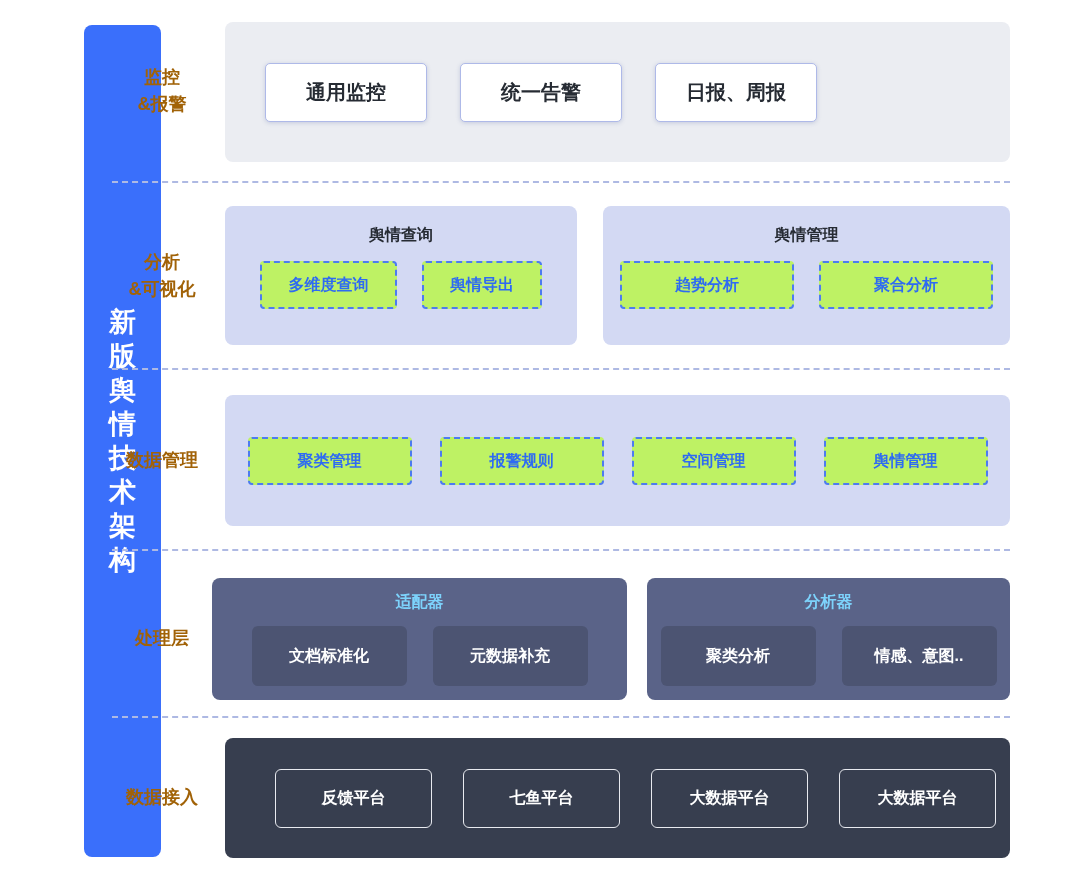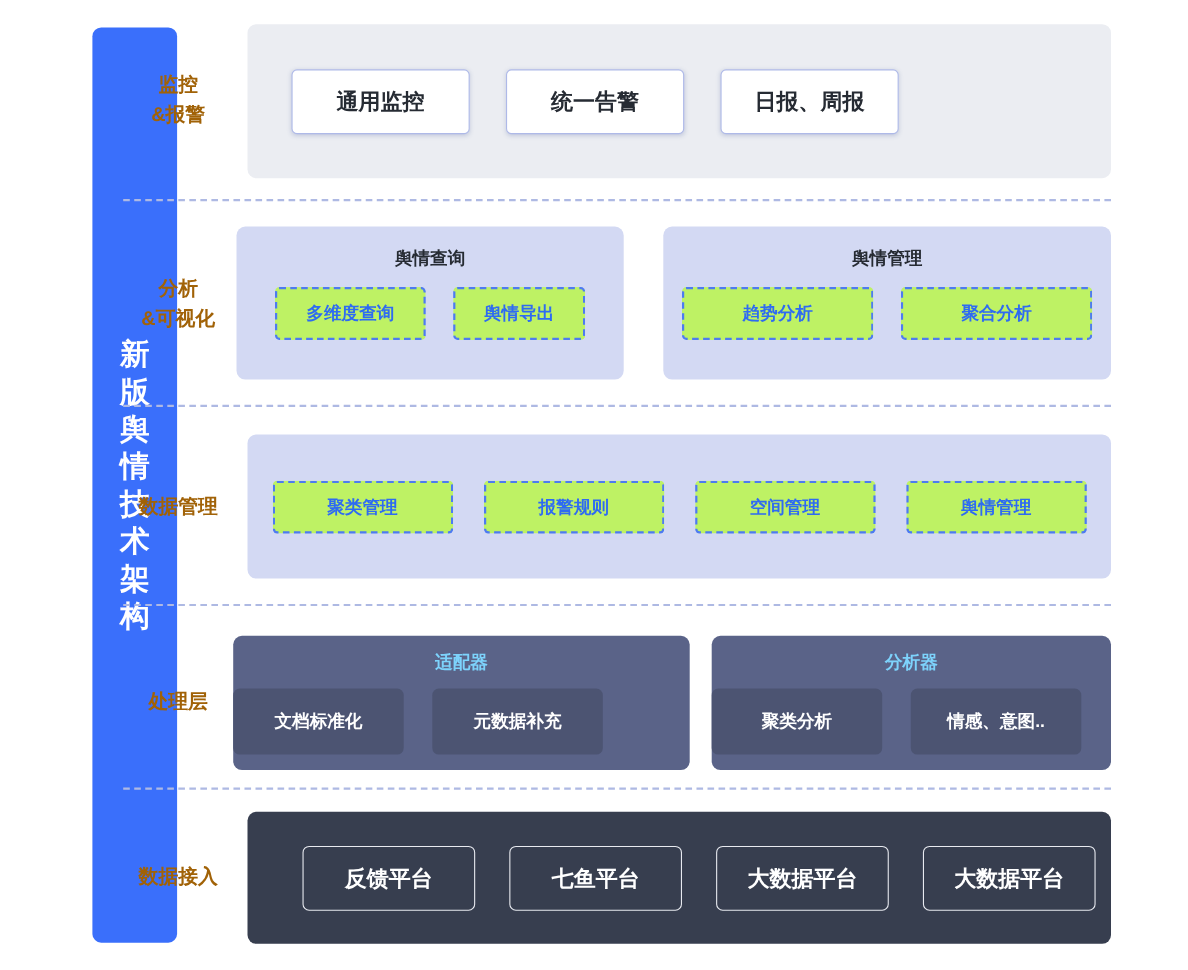--- a/index.html
+++ b/index.html
@@ -42,21 +42,21 @@
   .btn-white{
     width:160px;height:57px;background:#ffffff;border:1px solid #AEB9E8;border-radius:5px;
     display:flex;align-items:center;justify-content:center;
     font-size:20px;font-weight:bold;color:#262B33;
     box-shadow:0 1px 4px rgba(80,100,160,0.25);
   }
   
   .light-group{
     position:absolute;background:#D3D9F3;border-radius:8px;box-sizing:border-box;
   }
-  .g-query{left:215px;top:206px;width:352px;height:139px;}
+  .g-query{left:225px;top:206px;width:352px;height:139px;}
   .g-online{left:603px;top:206px;width:407px;height:139px;}
   .group-title{
     text-align:center;margin-top:19px;font-size:16px;font-weight:bold;color:#262B33;
   }
   .dashed-row{display:flex;justify-content:center;gap:25px;margin-top:15px;}
   .btn-dashed{
     height:48px;background:#bef264;border:2px dashed #4D7BF0;border-radius:4px;
     display:flex;align-items:center;justify-content:center;
     font-size:16px;font-weight:bold;color:#2E6BF2;padding:0 26px;box-sizing:border-box;
   }
@@ -70,36 +70,36 @@
   .w-xl{min-width:164px;}
   
   .dark-group{
     position:absolute;background:#5A6388;border-radius:8px;box-sizing:border-box;
   }
   .g-adapter{left:212px;top:578px;width:415px;height:122px;}
   .g-analyzer{left:647px;top:578px;width:363px;height:122px;}
   .group-title-dark{
     color:#7dd3fc;text-align:center;margin-top:14px;font-size:16px;font-weight:bold;
   }
-  .dark-row{display:flex;gap:26px;margin-top:13px;}
+  .dark-row{display:flex;justify-content:center;gap:26px;margin-top:13px;}
   .btn-dark{
     min-width:155px;height:60px;background:#4C5472;border-radius:6px;
     display:flex;align-items:center;justify-content:center;
     font-size:16px;font-weight:bold;color:#ffffff;padding:0 12px;box-sizing:border-box;
   }
   
   .layer-ingest{
     position:absolute;left:225px;top:738px;width:785px;height:120px;
     background:#373E4F;border-radius:8px;
     display:flex;align-items:center;padding-left:50px;gap:31px;box-sizing:border-box;
   }
   .btn-outline{
     width:155px;height:57px;border:1px solid #E8EAF0;border-radius:6px;
     display:flex;align-items:center;justify-content:center;
-    font-size:20px;font-weight:bold;color:#ffffff;background:transparent;
+    font-size:16px;font-weight:bold;color:#ffffff;background:transparent;
   }
 </style>
 </head>
 <body>
 
 <div class="canvas">
 
   <div class="blue-bar">
     <div class="vertical-title">新版舆情技术架构</div>
   </div>

